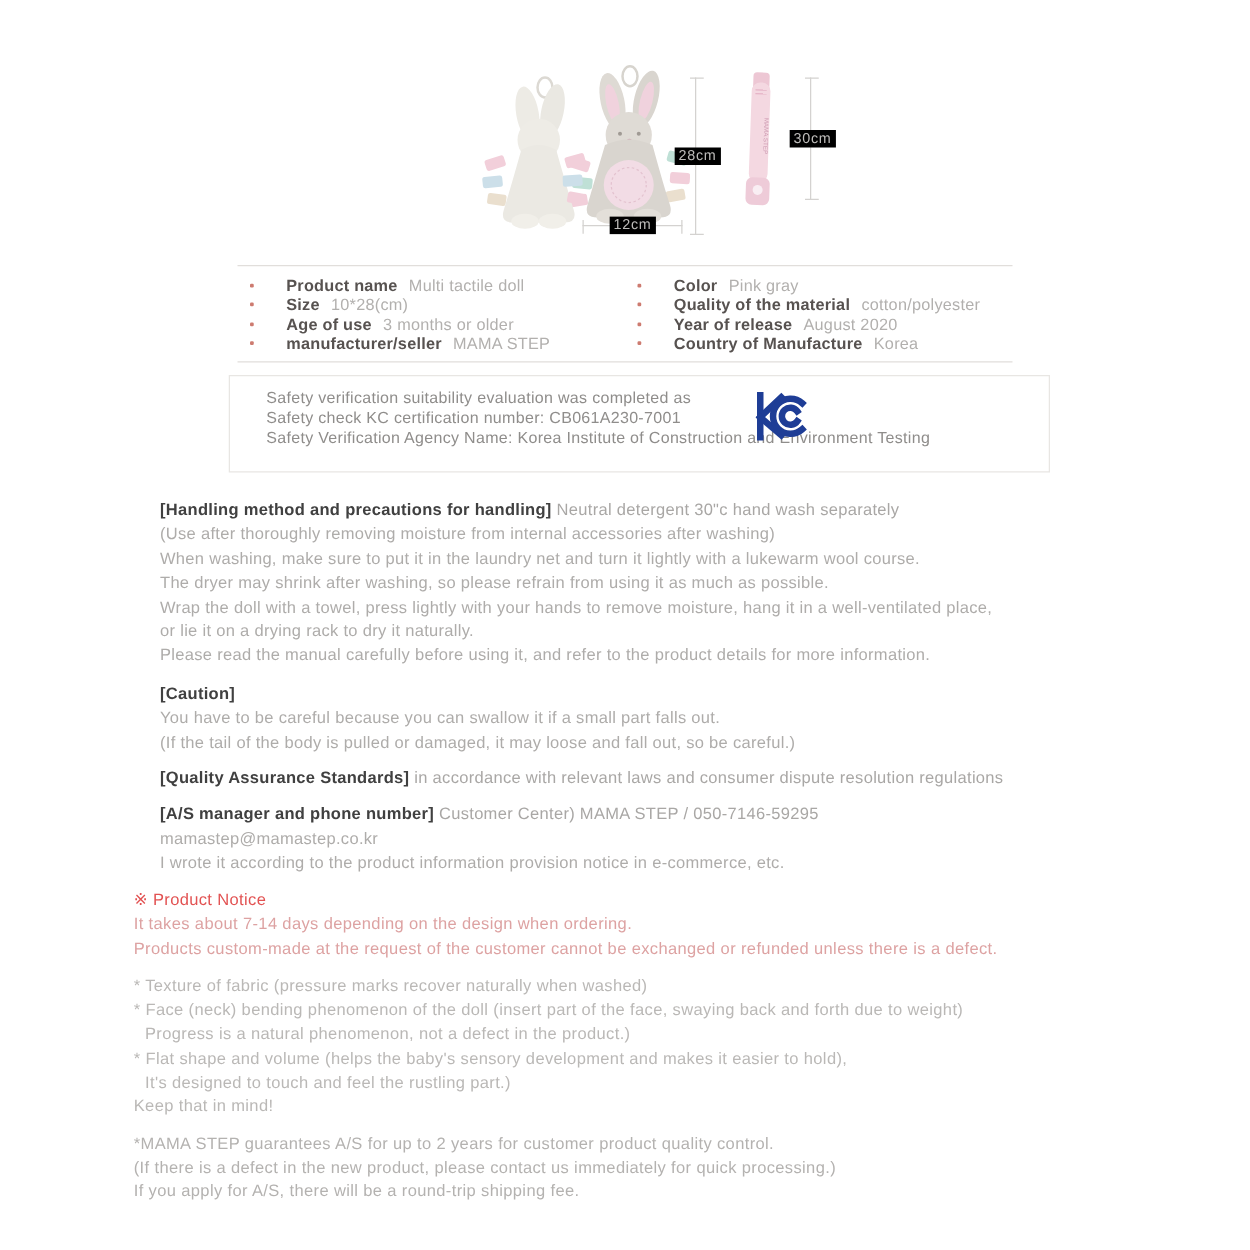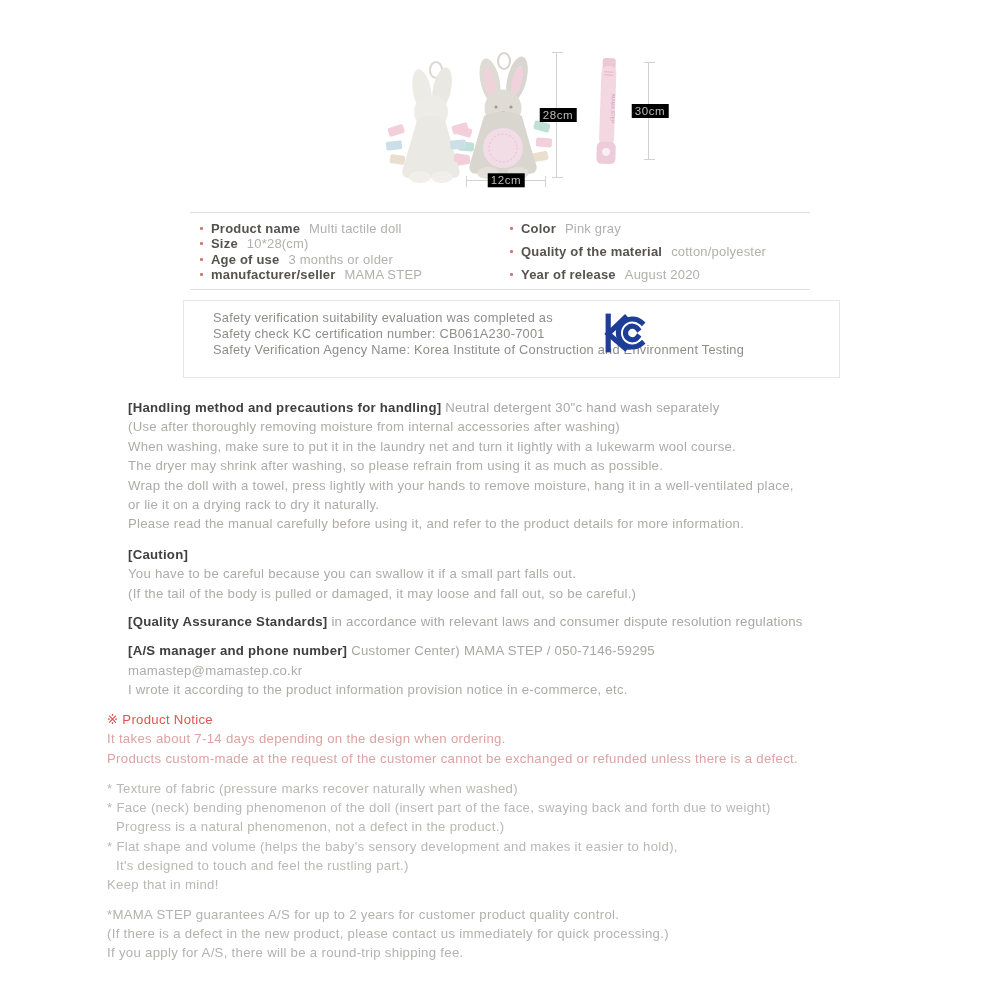--- a/index.html
+++ b/index.html
@@ -25,21 +25,21 @@
 
   
   .info-table {
     position:absolute; left:190px; top:212px; width:620px; height:78px;
     border-top:1px solid #e1dedb; border-bottom:1px solid #e1dedb;
     display:flex; padding:8px 0 7px 0;
   }
   .itcol { flex:1; display:flex; flex-direction:column; justify-content:space-between; }
   .itrow { display:flex; align-items:center; font-size:13px; letter-spacing:0.2px; line-height:15px; white-space:nowrap; }
   .bullet { width:3px; height:3px; border-radius:1px; background:#cd7b70; margin:0 8px 0 10px; flex:0 0 auto; }
-  .itlabel { font-weight:bold; color:#575250; margin-right:9px; }
+  .itlabel { font-weight:bold; color:#575250; margin-right:9px;margin-left:18px; }
   .itvalue { color:#b2b0ae; }
 
   
   .safety-box { position:absolute; left:183px; top:300px; width:657px; height:78px; border:1px solid #e8e6e3; }
   .safety-text { position:absolute; left:29px; top:9px; font-size:12.8px; line-height:16.2px; color:#8f8d8b; letter-spacing:0.25px; white-space:nowrap; }
   .kc-wrap { position:absolute; left:417px; top:11px; width:48px; height:42px; }
 
   
   .main-text { position:absolute; left:128px; top:398px; width:790px; font-size:13.2px; line-height:19.4px; color:#aeacaa; letter-spacing:0.25px; }
   .sec-head { font-weight:bold; color:#404040; }
@@ -97,21 +97,21 @@
       <rect x="84" y="70" width="16" height="9" rx="2" fill="#bfe0d6" transform="rotate(16 92 74)"></rect>
       <rect x="86" y="86" width="16" height="9" rx="2" fill="#f2cfda" transform="rotate(4 94 90)"></rect>
       <rect x="83" y="100" width="15" height="9" rx="2" fill="#eadfce" transform="rotate(-10 90 104)"></rect>
       <path d="M34,64 Q24,98 20,112 Q17,122 28,122 L78,122 Q89,122 86,112 Q81,97 72,64 Q53,55 34,64 Z" fill="#d9d5cf"></path>
       <circle cx="53" cy="96" r="20" fill="#f2dce5"></circle>
       <circle cx="53" cy="96" r="14" fill="none" stroke="#e3c2cf" stroke-width="1" stroke-dasharray="2,2"></circle>
       <ellipse cx="38" cy="121" rx="11" ry="6" fill="#e3dfd9"></ellipse>
       <ellipse cx="68" cy="121" rx="11" ry="6" fill="#e3dfd9"></ellipse>
     </svg>
 
-    <div class="dimv" style="left:172px;top:0;height:126px">
+    <div class="dimv" style="left:172px;top:10px;height:126px">
       <span class="dlabel">28cm</span>
     </div>
 
     <div class="dimh" style="left:82px;top:128px;width:80px">
       <span class="dlabel">12cm</span>
     </div>
 
     <svg class="img-abs" style="left:204px;top:4px" width="40" height="114" viewBox="0 0 40 114">
       <g transform="rotate(2 20 56)">
         <rect x="13" y="2" width="13" height="16" rx="3" fill="#edc7d4"></rect>
@@ -161,20 +161,25 @@
       <div class="itrow">
         <span class="bullet"></span>
         <span class="itlabel">Quality of the material</span>
         <span class="itvalue">cotton/polyester</span>
       </div>
       <div class="itrow">
         <span class="bullet"></span>
         <span class="itlabel">Year of release</span>
         <span class="itvalue">August 2020</span>
       </div>
+      <div class="itrow">
+        <span class="bullet"></span>
+        <span class="itlabel">Country of Manufacture</span>
+        <span class="itvalue">Korea</span>
+      </div>
     </div>
   </div>
 
   <div class="safety-box">
     <div class="safety-text">
       <div>Safety verification suitability evaluation was completed as</div>
       <div>Safety check KC certification number: CB061A230-7001</div>
       <div>Safety Verification Agency Name: Korea Institute of Construction and Environment Testing</div>
     </div>
     <div class="kc-wrap">

